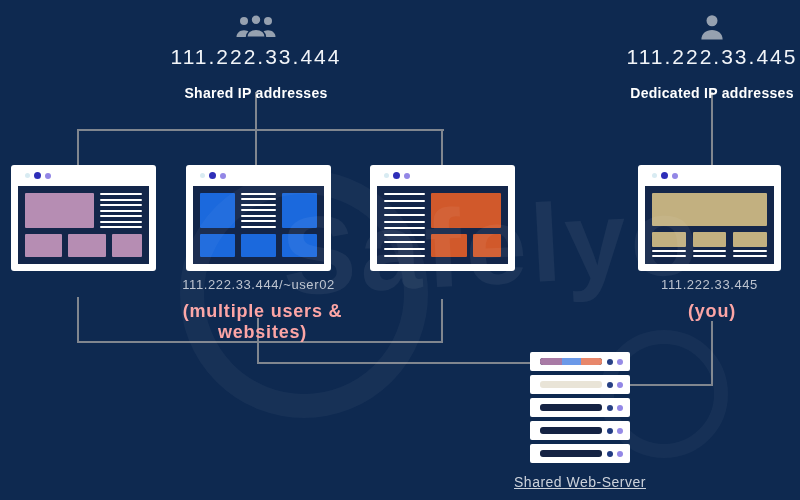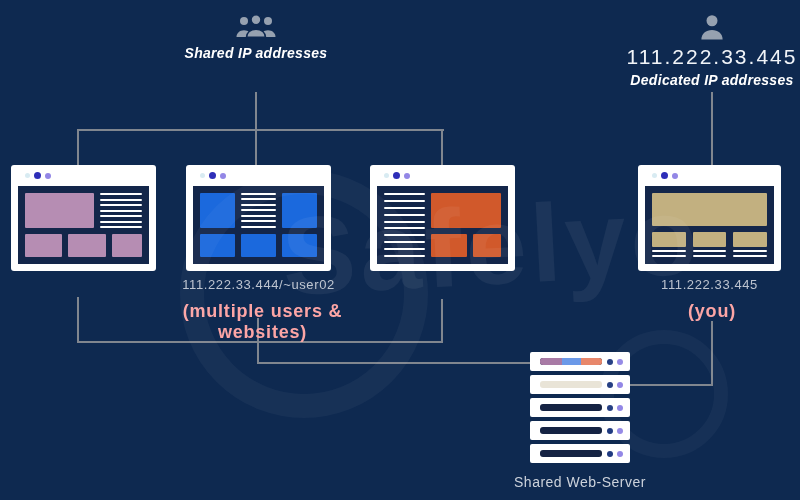--- a/index.html
+++ b/index.html
@@ -11,21 +11,21 @@
   }
   
   .line{position:absolute;background:var(--line);}
   .line.h{height:2px;}
   .line.v{width:2px;}
 
   
   .hub{position:absolute;text-align:center;color:#fff;}
   .hub-icon{color:var(--icon-gray);line-height:0;}
   .hub-ip{font-size:21px;letter-spacing:2px;color:#f1f4f8;margin-top:3px;font-weight:400;}
-  .hub-label{font-size:14px;font-weight:bold;letter-spacing:.3px;margin-top:3px;color:#ffffff;font-style:italic;}
+  .hub-label{font-size:14px;font-weight:bold;letter-spacing:.3px;margin-top:16px;color:#ffffff;}
 
   
   .window{position:absolute;width:145px;height:106px;background:var(--window-frame);border-radius:3px;}
   .titlebar{height:21px;display:flex;align-items:center;padding-left:14px;gap:4px;}
   .dot{border-radius:50%;}
   .dot.pale{width:5px;height:5px;background:var(--dot-pale);}
   .dot.indigo{width:7px;height:7px;background:var(--dot-indigo);}
   .dot.purple{width:6px;height:6px;background:var(--dot-purple);}
   .content{position:absolute;left:7px;right:7px;top:21px;bottom:7px;background:var(--window-content-bg);padding:7px;display:flex;gap:6px;}
   .col{display:flex;flex-direction:column;gap:6px;}
@@ -47,21 +47,21 @@
   .slot{position:absolute;left:10px;top:6px;width:62px;height:7px;border-radius:3px;overflow:hidden;display:flex;background:var(--server-slot-dark);}
   .slot.cream{background:var(--server-slot-cream);}
   .seg{height:100%;}
   .seg.m{width:36%;background:var(--server-seg-mauve);}
   .seg.b{width:30%;background:var(--server-seg-blue);}
   .seg.s{width:34%;background:var(--server-seg-salmon);}
   .sdots{position:absolute;right:7px;top:0;height:100%;display:flex;align-items:center;gap:4px;}
   .sdot{width:6px;height:6px;border-radius:50%;}
   .sdot.navy{background:var(--server-dot-navy);}
   .sdot.purple{background:var(--dot-purple);}
-  .server-label{position:absolute;left:495px;top:474px;width:170px;text-align:center;font-size:14px;letter-spacing:.5px;color:#ccd2db;}
+  .server-label{position:absolute;left:495px;top:474px;width:170px;text-align:center;font-size:14px;letter-spacing:.5px;color:#ccd2db;text-decoration:underline;}
 
   
   .wm{position:absolute;pointer-events:none;}
   .wm-ring{left:180px;top:170px;width:200px;height:200px;border:24px solid rgba(255,255,255,0.04);border-radius:50%;}
   .wm-ring2{left:600px;top:330px;width:100px;height:100px;border:14px solid rgba(255,255,255,0.035);border-radius:50%;}
   .wm-text{left:282px;top:182px;font-size:110px;font-weight:bold;letter-spacing:4px;color:rgba(255,255,255,0.06);transform:rotate(-3deg);white-space:nowrap;}
 </style>
 </head>
 <body>
 
@@ -87,20 +87,21 @@
         <circle cx="12" cy="8" r="4"></circle>
           <path d="M4.5 24c0-4 3.2-6.8 7.5-6.8s7.5 2.8 7.5 6.8z"></path>
         <circle cx="36" cy="8" r="4"></circle>
           <path d="M28.5 24c0-4 3.2-6.8 7.5-6.8s7.5 2.8 7.5 6.8z"></path>
         <g stroke="#0e2950" stroke-width="1.6">
           <circle cx="24" cy="6.8" r="5"></circle>
             <path d="M14.5 24.4c0-4.8 4-8.2 9.5-8.2s9.5 3.4 9.5 8.2z"></path>
         </g>
       </svg>
     </div>
+    <div class="hub-ip">111.222.33.444</div>
     <div class="hub-label">Shared IP addresses</div>
   </div>
 
   <div class="hub" style="left:602px;top:12px;width:220px;">
     <div class="hub-icon">
       <svg width="30" height="30" viewBox="0 0 24 24" fill="currentColor">
         <circle cx="12" cy="7" r="4.4"></circle>
           <path d="M3.5 22c0-4.6 3.7-7.6 8.5-7.6s8.5 3 8.5 7.6z"></path>
       </svg>
     </div>

